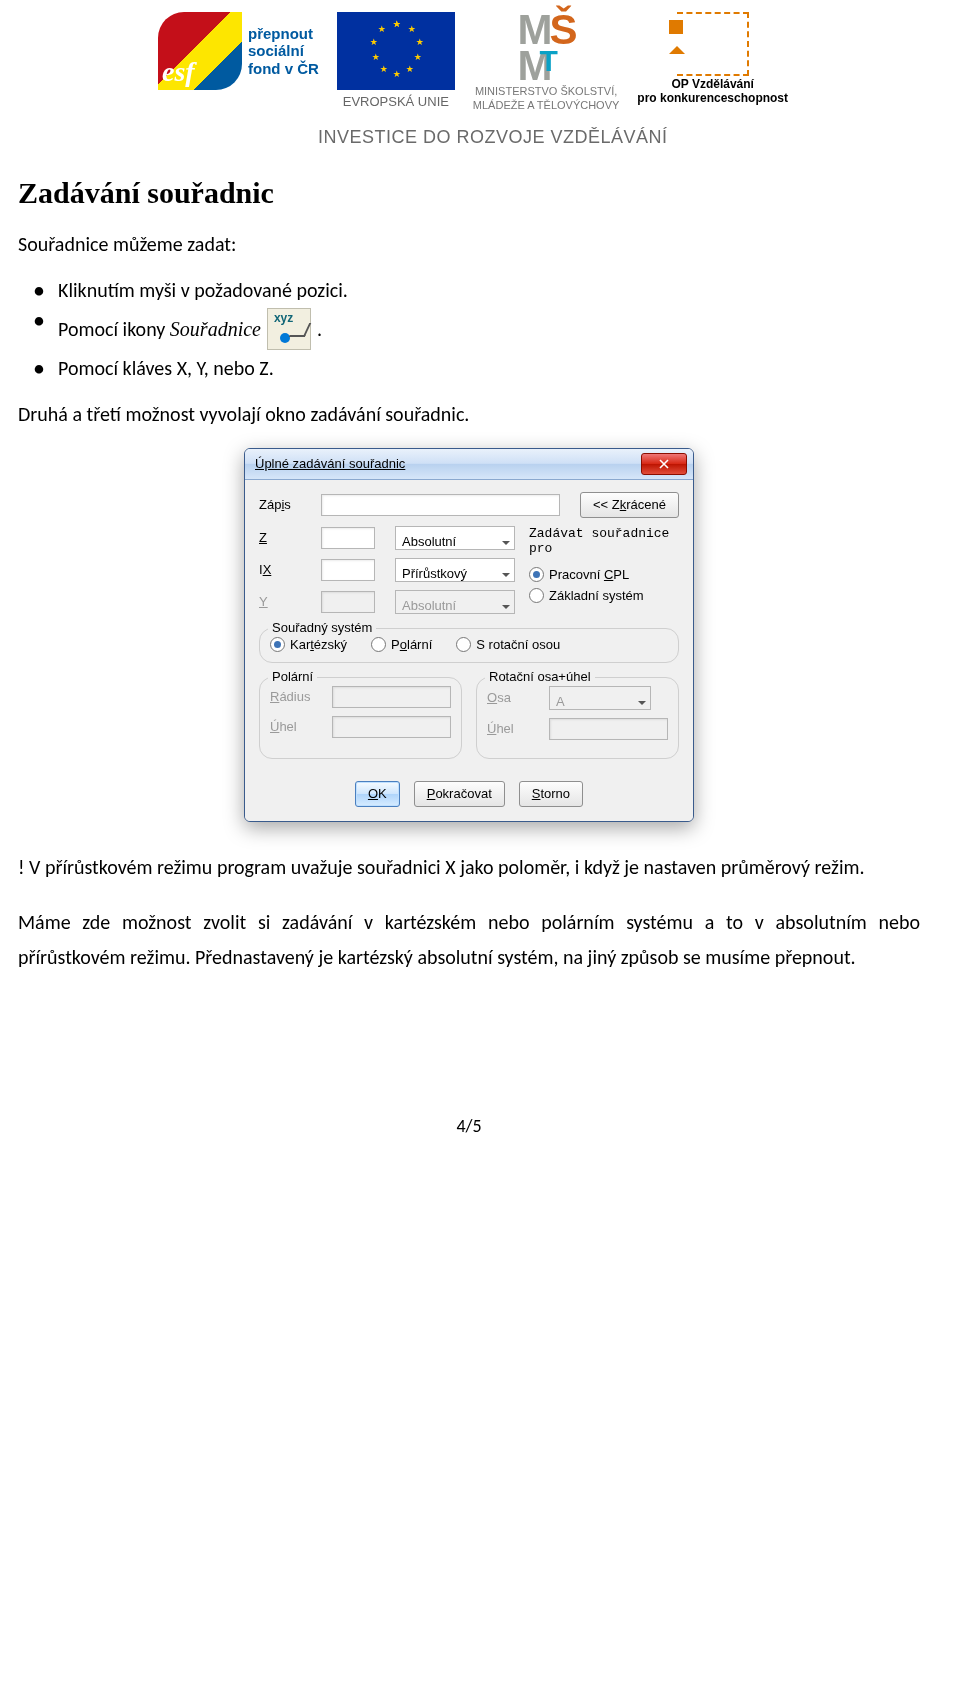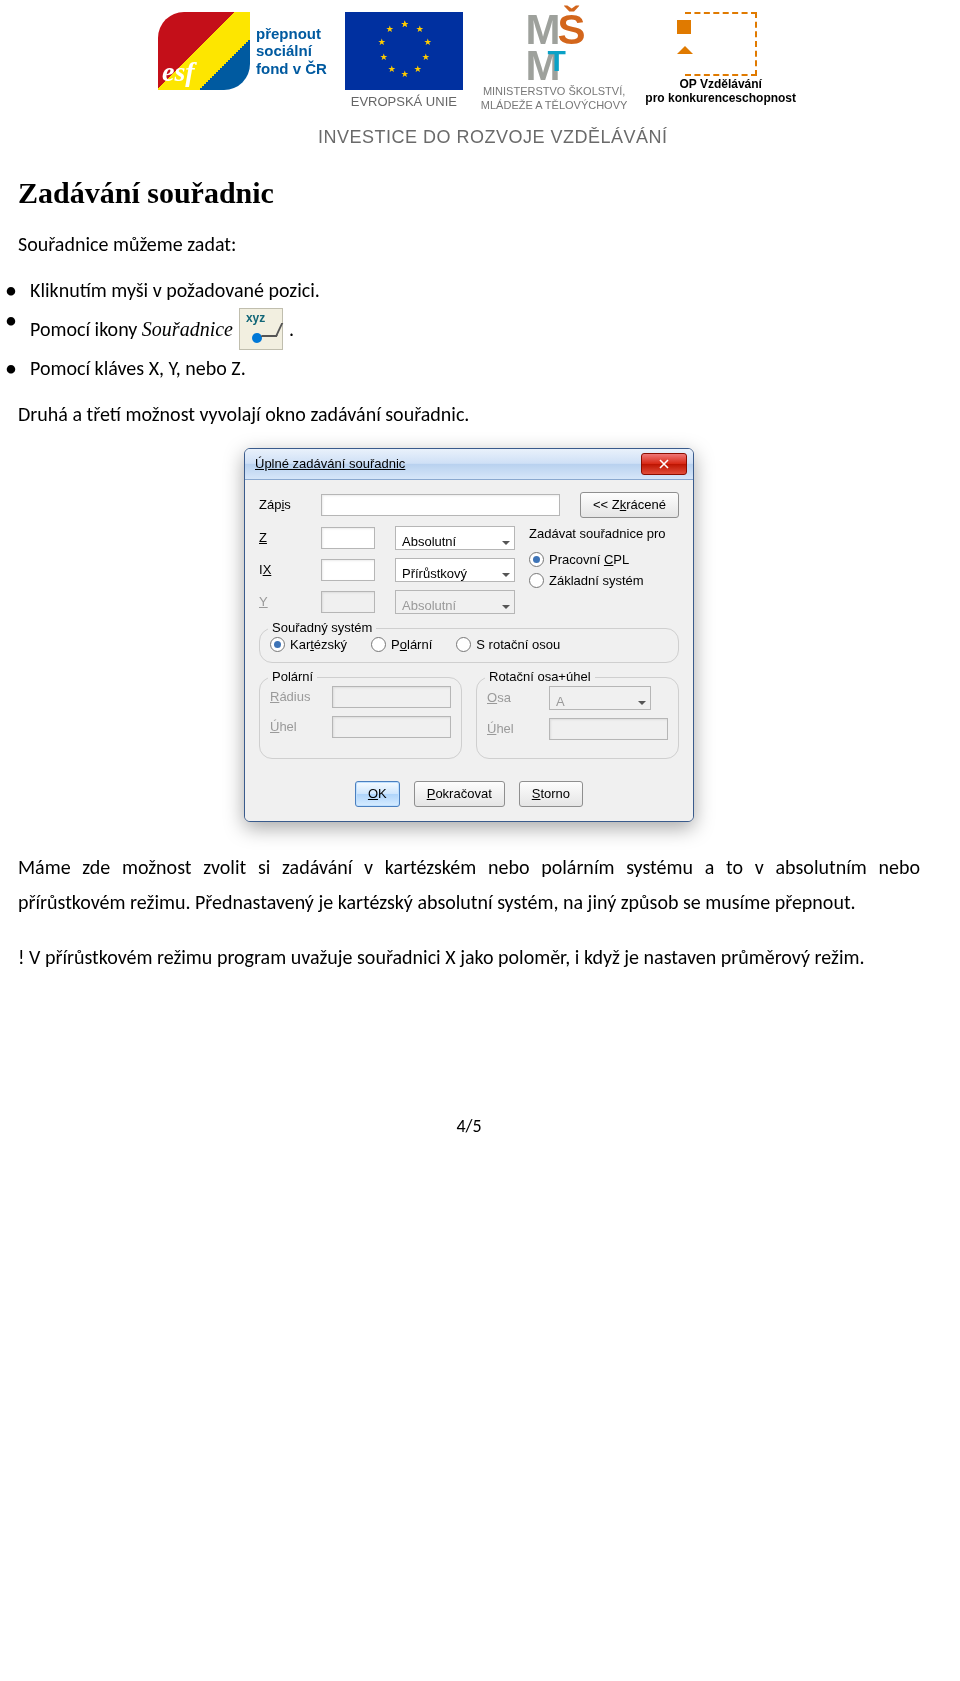--- a/index.html
+++ b/index.html
@@ -11,21 +11,21 @@
     width: 960px;
   }
   .page { padding: 12px 40px 40px 18px; }
 
   
   .header-row { display: flex; align-items: flex-start; gap: 18px; margin-left: 140px; }
   .logo-box { display: flex; flex-direction: column; align-items: center; }
 
   
   .esf { display: flex; align-items: center; }
-  .esf-mark { width: 92px; height: 78px; position: relative; }
+  .esf-mark { width: 84px; height: 78px; position: relative; }
   .esf-bg { position:absolute; inset:0; background: linear-gradient(135deg,#c40f19 0 45%,#fde600 45% 70%,#005aa0 70% 100%); border-top-left-radius: 26px; border-bottom-right-radius: 26px;}
   .esf-txt { position:absolute; bottom:4px; left:4px; color:#fff; font: italic 900 28px/1 Georgia,serif;}
   .esf-side { font: bold 15px/1.15 Arial; color:#005aa0; margin-left:6px;}
 
   
   .eu-flag { width:118px; height:78px; background:#0030a0; position:relative;}
   .eu-stars { position:absolute; top:50%; left:50%; width:60px; height:60px; transform:translate(-50%,-50%);}
   .eu-star { position:absolute; width:6px; height:6px; color:#ffcc00; font-size:9px; text-align:center; line-height:6px;}
   .eu-label { font: 13px Arial; color:#666; margin-top:4px;}
 
@@ -41,21 +41,21 @@
   .opvk-mark::before{content:''; position:absolute; left:-8px; top:6px; width:14px; height:14px; background:#e07a00;}
   .opvk-mark::after{content:''; position:absolute; left:-8px; bottom:20px; width:0;height:0;border:8px solid transparent; border-bottom-color:#e07a00;}
   .opvk-lines { font: bold 12px/1.15 Arial; text-align:center; margin-top:2px;}
 
   .motto { font: 18px Arial; color:#6a6a6a; letter-spacing:0.5px; margin: 14px 0 28px 300px;}
 
   
   h2.title { font: bold 30px "Times New Roman",serif; margin: 18px 0 22px 0;}
   .para { font: 20px Calibri,Arial,sans-serif; margin: 0 0 22px 0;}
   ul.bullets { list-style:none; padding:0; margin:0 0 22px 0;}
-  ul.bullets li { font:20px Calibri,Arial,sans-serif; margin:6px 0 6px 12px; position:relative;}
+  ul.bullets li { font:20px Calibri,Arial,sans-serif; margin:6px 0 6px 40px; position:relative;}
   ul.bullets li::before { content:"•"; position:absolute; left:-24px; font-weight:bold;}
   .inline-italic { font-style: italic; font-family: Liberation Serif, serif; }
   .with-inline-icon { display:flex; align-items:center; gap:6px;}
 
   .xyz-icon { display:inline-block; width:42px; height:40px; background:#f2efe0; border:1px solid #c0beae; position:relative; vertical-align:middle;}
   .xyz-icon .lbl { position:absolute; top:2px; left:6px; font:bold 12px Arial; color:#167;}
   .xyz-icon .dot { position:absolute; width:10px;height:10px;border-radius:50%; background:#0078d7; left:12px; bottom:6px;}
   .xyz-icon::after { content:''; position:absolute; left:24px; top:14px; width:14px; height:12px; border-bottom:2px solid #555; border-right:2px solid #555; transform:skewX(-25deg);}
 
   .body-text { font: 20px/1.75 Calibri,Arial,sans-serif; text-align: justify; margin-top: 28px;}
@@ -254,21 +254,21 @@
               <span class="lbl disabled-lbl"><span class="u">Y</span></span>
               <span class="txt short disabled"></span>
               <span class="combo disabled">
                   <span>Absolutní</span>
                   <span class="arrow"></span>
                 </span>
             </div>
           </div>
 
           <div style="flex:1 1 42%;">
-            <div style="margin-bottom:11px;">Zadávat souřadnice pro</div>
+            <div style="margin-bottom:11px;font-family:Liberation Mono, monospace;">Zadávat souřadnice pro</div>
             <div class="radio" style="margin:6px 0;">
               <span class="rdot checked"></span>
               <span>Pracovní <span class="u">C</span>PL</span>
             </div>
             <div class="radio" style="margin:6px 0;">
               <span class="rdot"></span>
               <span>Základní systém</span>
             </div>
           </div>
         </div>
@@ -322,18 +322,18 @@
         <div class="btnrow">
           <span class="btn primary"><span class="u">O</span>K</span>
           <span class="btn"><span class="u">P</span>okračovat</span>
           <span class="btn"><span class="u">S</span>torno</span>
         </div>
       </div>
     </div>
   </div>
 
   <div class="body-text">
+    <p>! V přírůstkovém režimu program uvažuje souřadnici X jako poloměr, i když je nastaven průměrový režim.</p>
     <p>Máme zde možnost zvolit si zadávání v kartézském nebo polárním systému a to v absolutním nebo přírůstkovém režimu. Přednastavený je kartézský absolutní systém, na jiný způsob se musíme přepnout.</p>
-    <p>! V přírůstkovém režimu program uvažuje souřadnici X jako poloměr, i když je nastaven průměrový režim.</p>
   </div>
 
   <div class="page-num">4/5</div>
 </div>
 
 </body></html>

